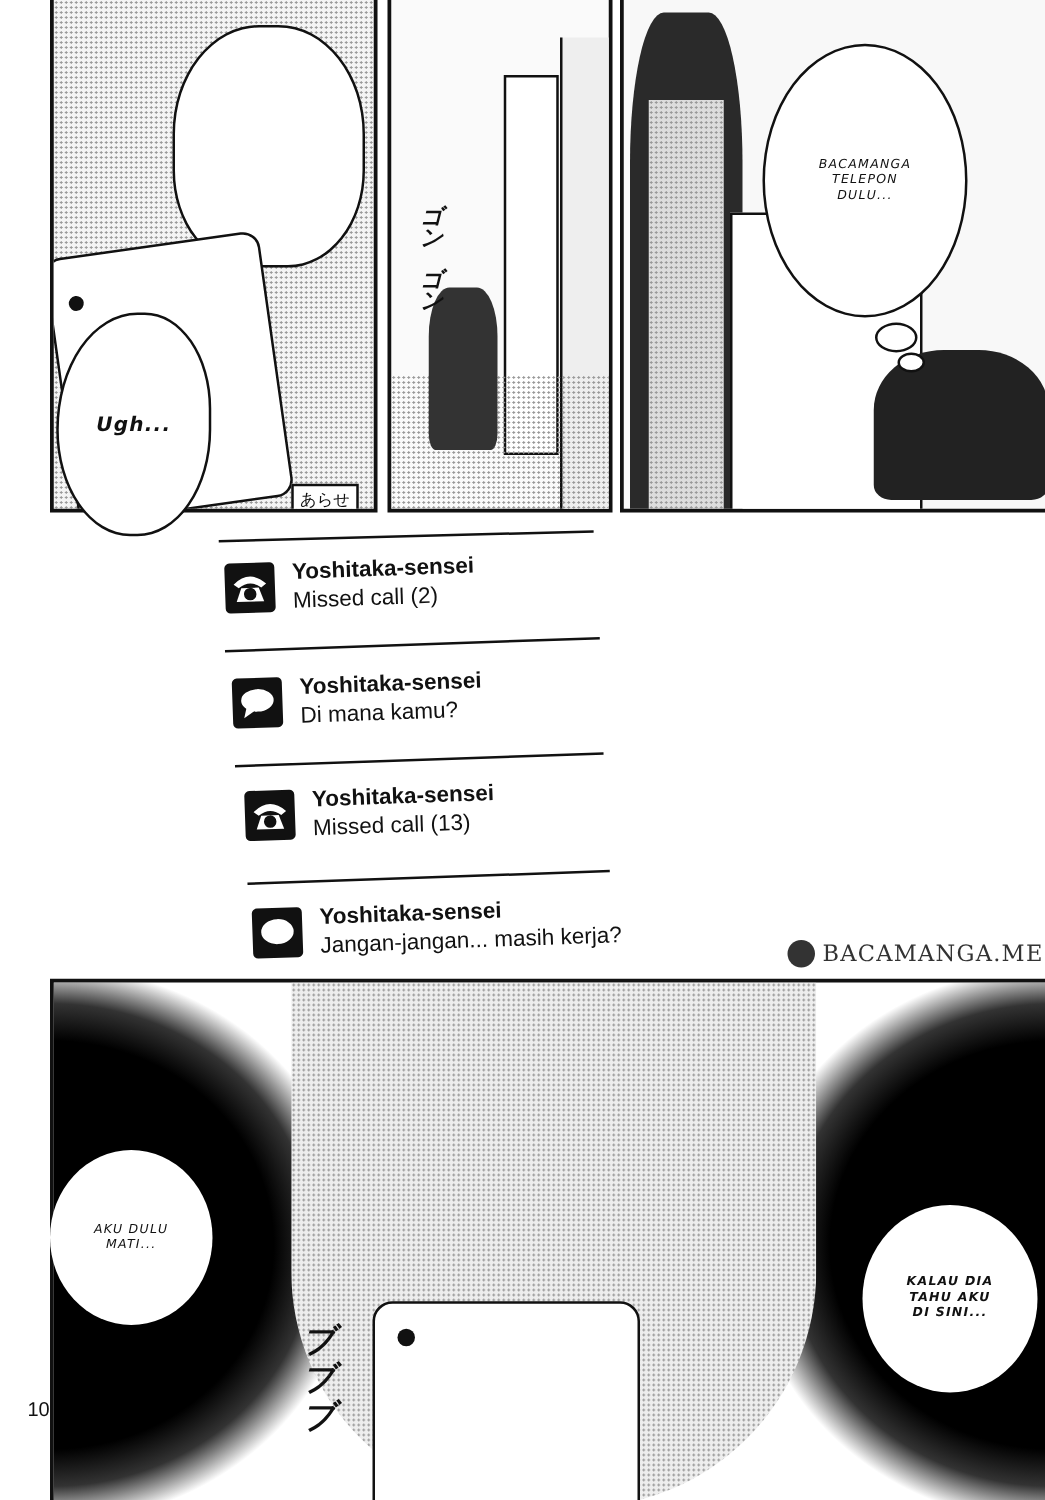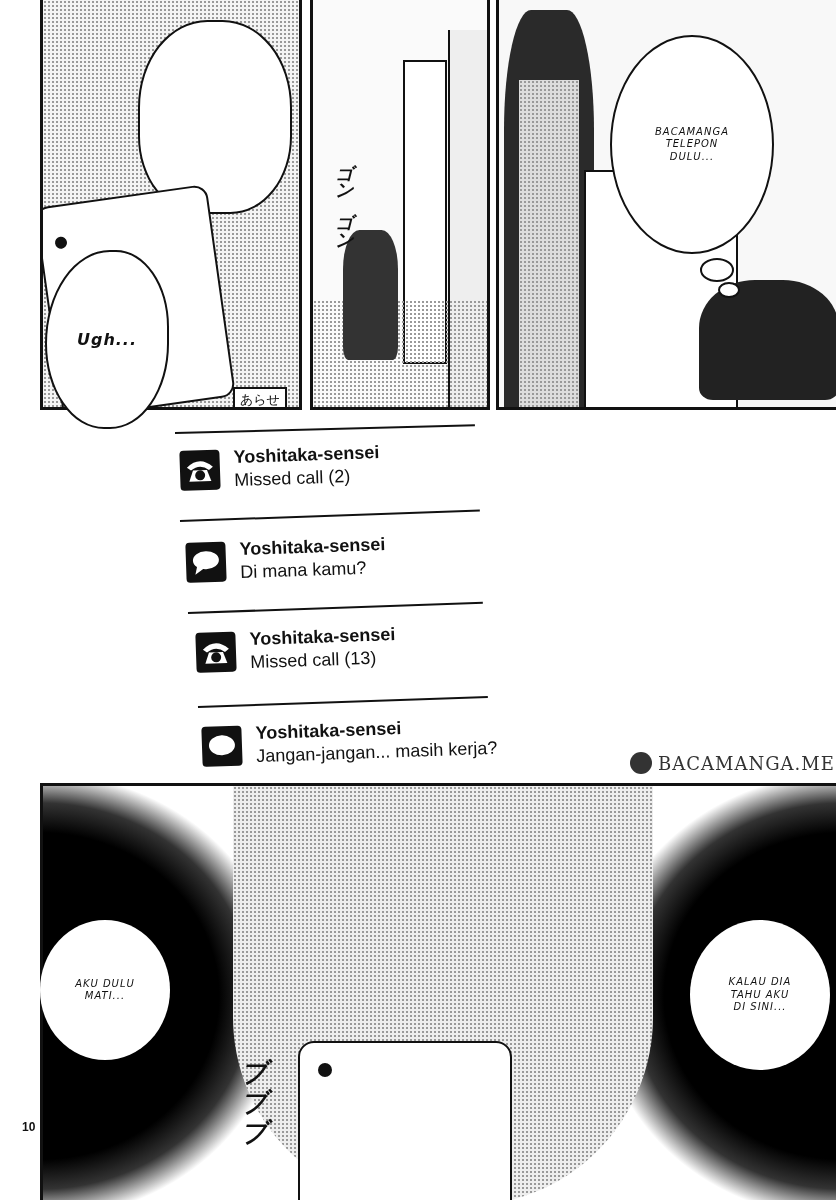--- a/index.html
+++ b/index.html
@@ -14,21 +14,21 @@
   .notif { position: absolute; display: flex; align-items: center; transform-origin: left center; }
   .notif .ico { width: 40px; height: 40px; background: #111; border-radius: 4px; display: flex;
                 align-items: center; justify-content: center; margin-right: 14px; flex: 0 0 auto; }
   .notif .title { font-weight: bold; font-size: 18px; line-height: 22px; }
   .notif .msg { font-size: 18px; line-height: 24px; }
   .divider { position: absolute; height: 2px; background: #111; transform-origin: left center; }
   .spiky { position: absolute; background: #111; }
   .watermark { position: absolute; display: flex; align-items: center; font-family: "DejaVu Serif", serif;
                font-size: 18px; color: #333; letter-spacing: 1px; }
   .label-card { position: absolute; background: #fff; border: 2px solid #111; font-size: 13px; padding: 2px 5px; }
-  .page-num { position: absolute; font-size: 12px; font-weight: bold; }
+  .page-num { position: absolute; font-size: 16px; }
 </style>
 </head>
 <body>
 
 <div class="panel screentone" style="left:40px; top:-3px; width:262px; height:413px;">
 
   <div style="position:absolute; left:95px; top:20px; width:150px; height:190px; background:#fff; border:2px solid #111; border-radius:45% 45% 40% 40%;"></div>
 
   <div style="position:absolute; left:5px; top:195px; width:170px; height:210px; background:#fff; border:2px solid #111; border-radius:14px; transform:rotate(-8deg);">
     <div style="position:absolute; left:14px; top:30px; width:12px; height:12px; border-radius:50%; background:#111;"></div>
@@ -131,19 +131,19 @@
   <div style="position:absolute; left:255px; top:255px; width:210px; height:170px; background:#fff; border:2.5px solid #111; border-radius:16px 16px 0 0;">
     <div style="position:absolute; left:18px; top:20px; width:14px; height:14px; border-radius:50%; background:#111;"></div>
   </div>
   <div class="sfx-text" style="position:absolute; left:195px; top:250px; font-size:26px; font-weight:bold; writing-mode:vertical-rl; color:#111;">ブブブ</div>
 </div>
 
 <div class="bubble" style="left:40px; top:920px; width:130px; height:140px; border:none; border-radius:50%;">
   <span class="sfx-text">AKU DULU
 MATI...</span>
 </div>
-<div class="bubble" style="left:690px; top:920px; width:140px; height:150px; border:none; border-radius:50%;">
+<div class="bubble" style="left:690px; top:964px; width:140px; height:150px; border:none; border-radius:50%;font-weight:bold;">
   <span class="sfx-text">KALAU DIA
 TAHU AKU
 DI SINI...</span>
 </div>
 
 <div class="page-num" style="left:22px; top:1120px;">10</div>
 
 </body></html>

